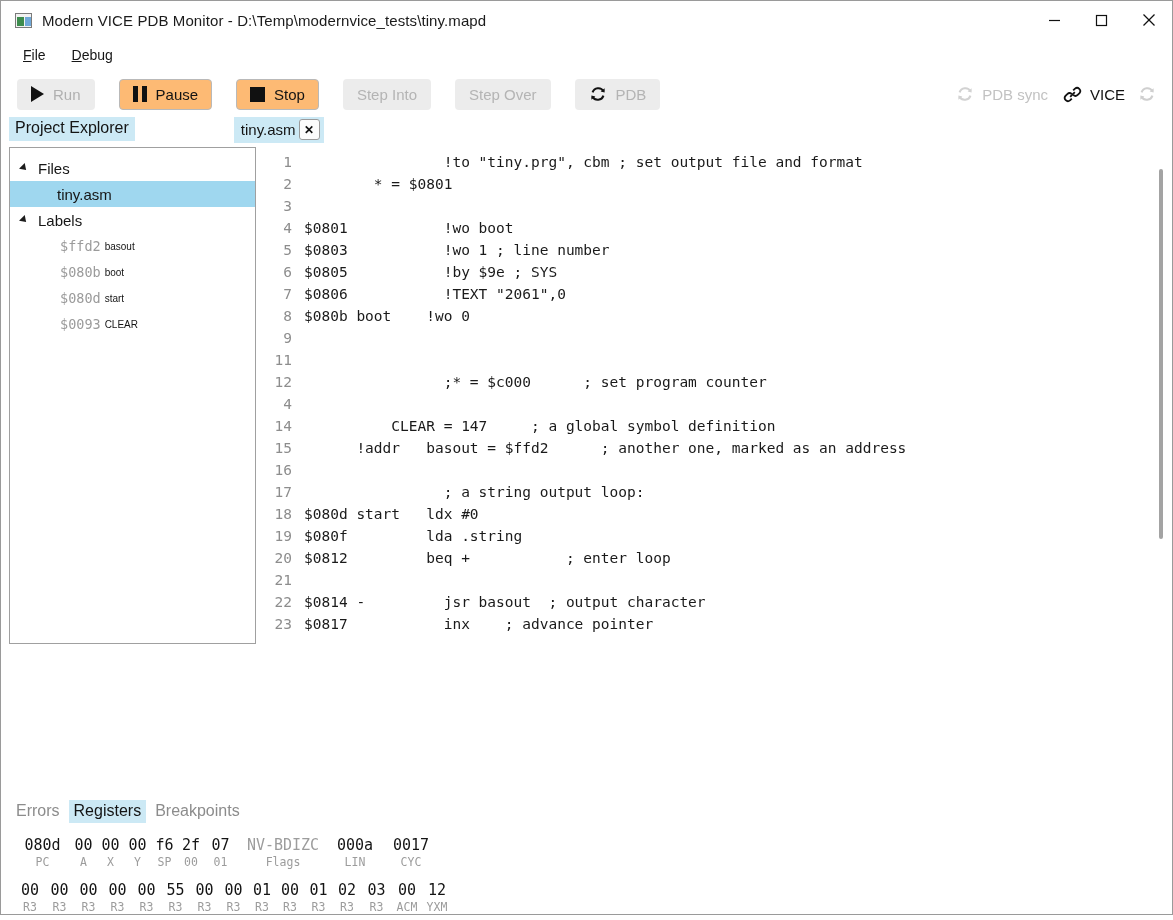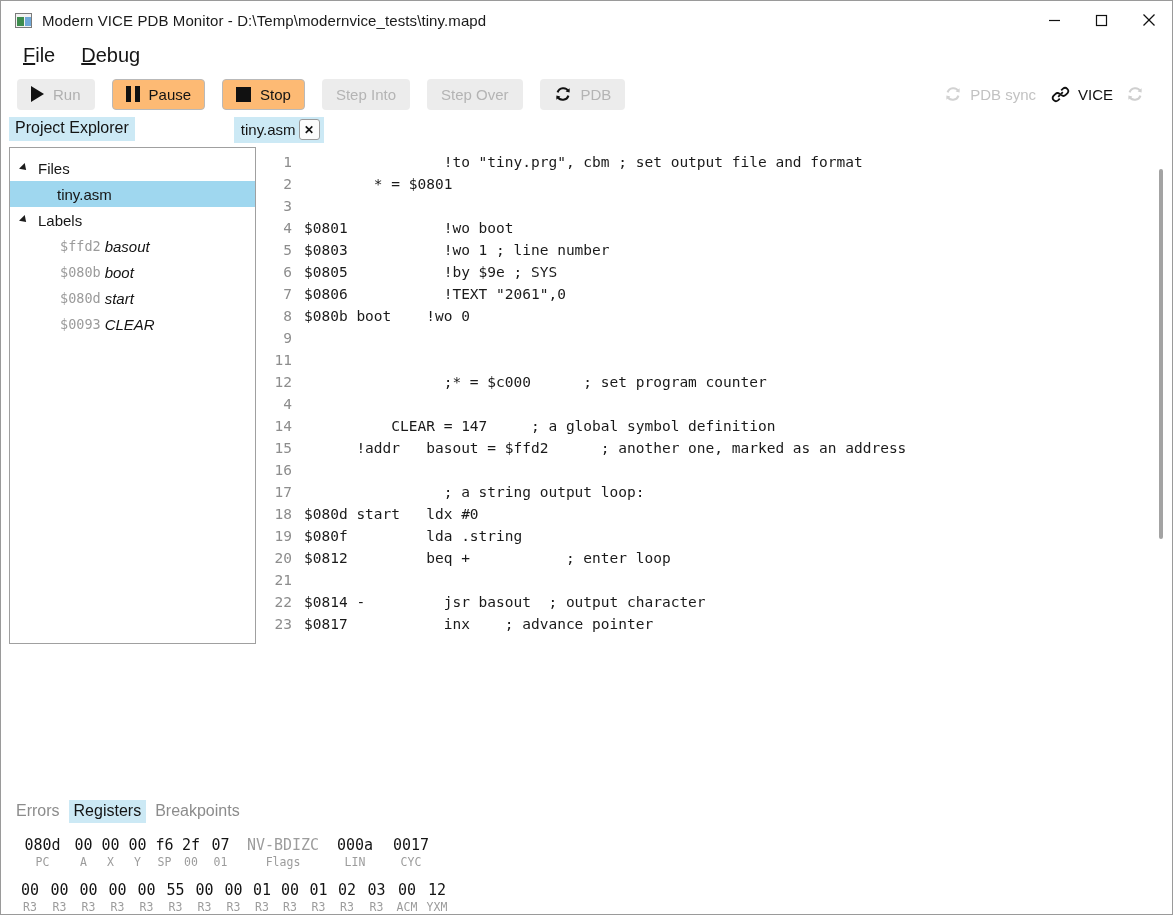--- a/index.html
+++ b/index.html
@@ -86,35 +86,35 @@
   
   .menubar {
     height: 32px;
     flex: 0 0 32px;
     display: flex;
     align-items: center;
     padding-left: 20px;
     gap: 22px;
   }
   .menu-item {
-    font-size: 20px;
+    font-size: 14px;
     color: #161616;
     padding: 2px 2px;
   }
   .menu-item u { text-decoration: underline; }
 
   
   .toolbar {
     height: 46px;
     flex: 0 0 46px;
     display: flex;
     align-items: center;
     padding-left: 16px;
-    padding-right: 28px;
-    gap: 17px;
+    padding-right: 16px;
+    gap: 24px;
     text-align: center;
   }
   .tbtn {
     height: 31px;
     display: flex;
     align-items: center;
     gap: 9px;
     padding: 0 13px;
     border-radius: 4px;
     font-size: 15px;
@@ -249,21 +249,21 @@
     flex: 0 0 auto;
   }
   .tree-row.child { padding-left: 47px; }
   .tree-row.label-row { padding-left: 50px; }
   .addr {
     font-family: "DejaVu Sans Mono", monospace;
     font-size: 13.5px;
     color: #9b9b9b;
     margin-right: 4px;
   }
-  .lblname { font-size: 15px; color: #141414; font-style: italic; }
+  .lblname { font-size: 10px; color: #141414; }
 
   
   .editor-wrap {
     flex: 1 1 auto;
     position: relative;
     min-width: 0;
     height: 506px;
     overflow: hidden;
   }
   .code {

